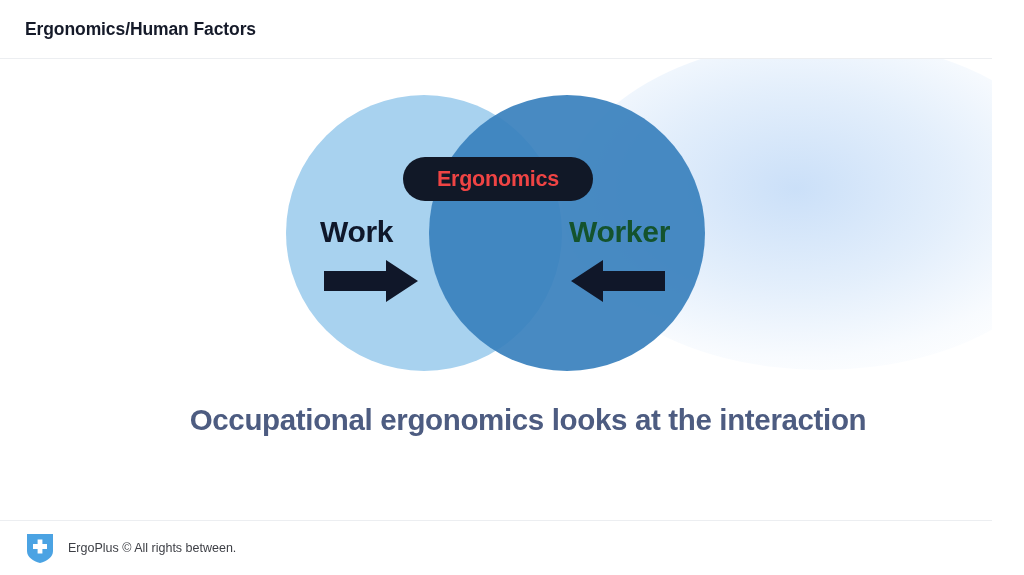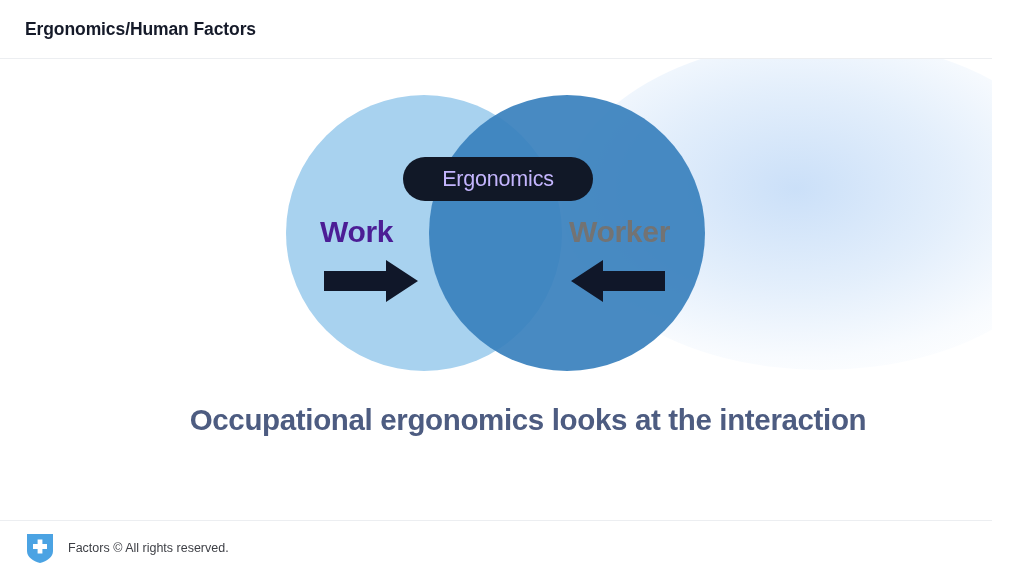--- a/index.html
+++ b/index.html
@@ -78,22 +78,22 @@
   .circle-right { left: 143px; background: #3880bd; opacity: 0.92; }
 
   .venn-label {
     position: absolute;
     font-size: 30px;
     font-weight: bold;
     letter-spacing: -0.3px;
     z-index: 4;
     white-space: nowrap;
   }
-  .label-work   { left: 34px;  top: 120px; color: #4c1d95; }
-  .label-worker { left: 283px; top: 120px; color: #737373; }
+  .label-work   { left: 34px;  top: 120px; color: #0f172a; }
+  .label-worker { left: 283px; top: 120px; color: #14532d; }
 
   
   .arrow {
     position: absolute;
     z-index: 4;
     width: 94px;
     height: 42px;
   }
   .arrow-right { left: 38px;  top: 165px; }
   .arrow-left  { left: 285px; top: 165px; }
@@ -106,23 +106,23 @@
     width: 190px;
     height: 44px;
     background: #111827;
     border-radius: 24px;
     z-index: 6;
     display: flex;
     align-items: center;
     justify-content: center;
   }
   .pill-text {
-    color: #c4b5fd;
+    color: #ef4444;
     font-size: 21.5px;
-    font-weight: normal;
+    font-weight: bold;
     letter-spacing: -0.2px;
     white-space: nowrap;
   }
 
   
   .caption {
     position: absolute;
     left: 0;
     top: 400px;
     width: 1024px;
@@ -199,17 +199,17 @@
   <div class="caption">
     <span class="caption-line">Occupational ergonomics looks at the interaction</span>
   </div>
 
   <div class="footer">
     <div class="footer-inner">
       <svg class="footer-logo" viewBox="0 0 30 32">
         <path d="M2 2 H28 V19 C28 25 22 29 15 31 C8 29 2 25 2 19 Z" fill="#4ba3e3"></path>
         <path d="M12.6 7.6 H17.4 V12.1 H22 V16.9 H17.4 V21.4 H12.6 V16.9 H8 V12.1 H12.6 Z" fill="#ffffff"></path>
       </svg>
-      <span class="footer-text">Factors © All rights reserved.</span>
+      <span class="footer-text">ErgoPlus © All rights between.</span>
     </div>
   </div>
 
 </div>
 
 </body></html>

